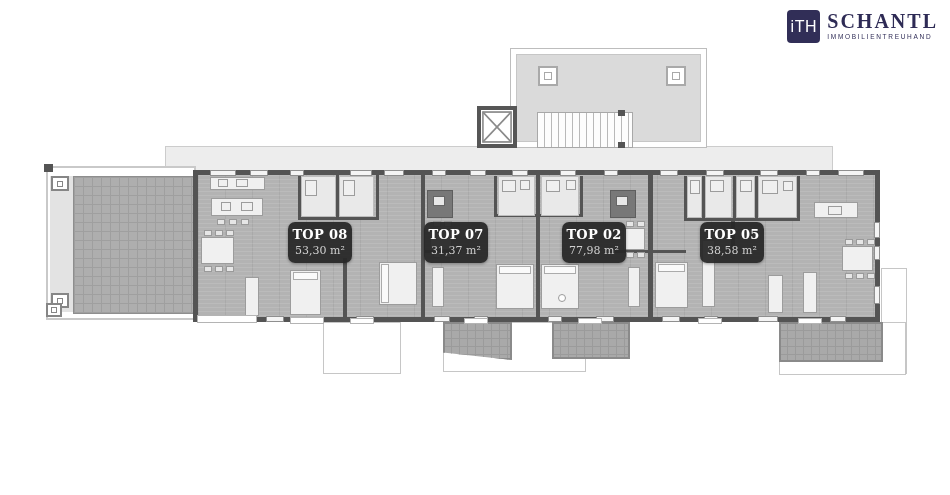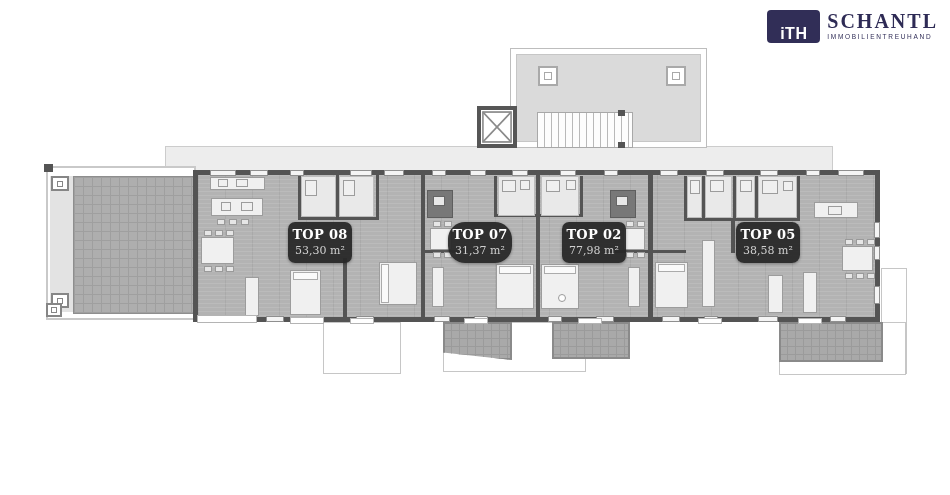--- a/index.html
+++ b/index.html
@@ -4,23 +4,23 @@
 <style>
   html,body{margin:0;padding:0;background:#ffffff;}
   .stage{position:relative;width:950px;height:495px;background:#ffffff;overflow:hidden;
          font-family:"Liberation Sans",sans-serif;}
   .stage *{box-sizing:border-box;}
   #plan{position:absolute;inset:0;}
   #plan i{display:block;position:absolute;}
 
   
   .logo{position:absolute;top:10px;right:12px;display:flex;align-items:flex-start;gap:7px;}
-  .logo-mark{width:53px;height:33px;background:#312e57;border-radius:4px;color:#ffffff;
-             display:flex;align-items:flex-end;justify-content:center;
-             font-weight:bold;font-size:16px;letter-spacing:0.5px;}
+  .logo-mark{width:33px;height:33px;background:#312e57;border-radius:4px;color:#ffffff;
+             display:flex;align-items:center;justify-content:center;
+             font-weight:normal;font-size:16px;letter-spacing:0.5px;}
   .logo-company{color:#2e2b55;font-family:"Liberation Serif",serif;font-weight:bold;
                 font-size:20px;line-height:22px;letter-spacing:2px;}
   .logo-tagline{color:#2e2b55;font-size:6.5px;letter-spacing:1.7px;margin-top:1px;}
 
   
   .band{position:absolute;left:165px;top:146px;width:668px;height:26px;
         background:#ededed;border:1px solid #cccccc;}
   .roof{position:absolute;left:510px;top:48px;width:197px;height:100px;
         background:#ffffff;border:1px solid #bdbdbd;padding:5px;}
   .roof-fill{width:100%;height:100%;background:#dadada;border:1px solid #c6c6c6;}
@@ -265,29 +265,29 @@
       <i class="sill" style="left: 350px; top: 318px; width: 24px; height: 6px;"></i>
       <i class="sill" style="left: 464px; top: 318px; width: 24px; height: 6px;"></i>
       <i class="sill" style="left: 578px; top: 318px; width: 24px; height: 6px;"></i>
       <i class="sill" style="left: 698px; top: 318px; width: 24px; height: 6px;"></i>
       <i class="sill" style="left: 798px; top: 318px; width: 24px; height: 6px;"></i>
       <i class="dot" style="left: 558px; top: 294px; width: 8px; height: 8px;"></i>
       <div class="badge" style="left:288px;text-align:center;">
       <div class="badge-label">TOP 08</div>
       <div class="badge-area">53,30 m²</div>
     </div>
-      <div class="badge" style="left:448px;border-radius:17px;">
+      <div class="badge" style="left:424px;">
       <div class="badge-label">TOP 07</div>
       <div class="badge-area">31,37 m²</div>
     </div>
       <div class="badge" style="left:562px;">
       <div class="badge-label">TOP 02</div>
       <div class="badge-area">77,98 m²</div>
     </div>
-      <div class="badge" style="left:736px;border-radius:8px;">
+      <div class="badge" style="left:700px;">
       <div class="badge-label">TOP 05</div>
       <div class="badge-area">38,58 m²</div>
     </div>
     </div>
 
   <div class="logo">
     <div class="logo-mark">
       <span>iTH</span>
     </div>
     <div class="logo-text">

